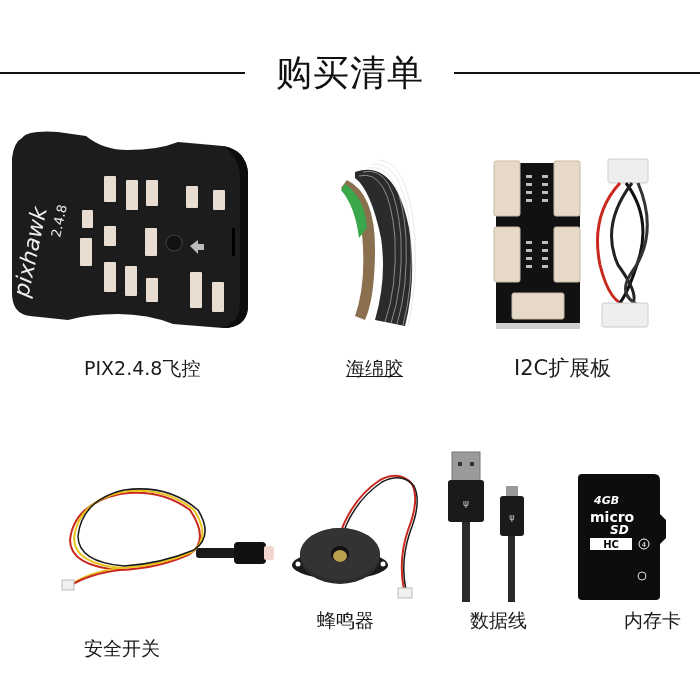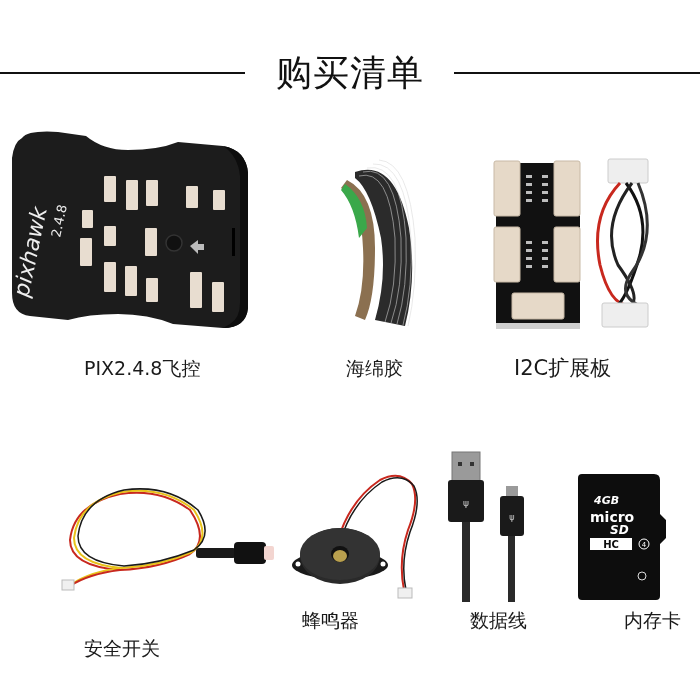--- a/index.html
+++ b/index.html
@@ -63,21 +63,21 @@
     <path d="M20 24 Q60 10 74 80 Q82 130 70 178 L40 172 Q52 130 46 90 Q36 42 20 30 Z" fill="#2b2b2b"></path>
     <g stroke="#d8d8d8" stroke-width="0.8" fill="none" opacity="0.7">
       <path d="M24 28 Q54 20 60 90 Q62 140 50 174"></path>
       <path d="M28 24 Q60 16 66 90 Q68 140 56 175"></path>
       <path d="M32 20 Q66 14 71 90 Q73 140 62 176"></path>
       <path d="M38 16 Q70 14 76 90 Q78 140 68 177"></path>
       <path d="M44 12 Q74 14 80 90 Q82 140 73 178"></path>
     </g>
   </svg>
 </div>
-<div class="label" style="left:346px; top:356px;">海绵胶</div>
+<div class="label" style="left:346px; top:356px;text-decoration:underline;">海绵胶</div>
 
 <div class="item" style="left:490px; top:155px; width:175px; height:180px;">
   <svg width="175" height="180" viewBox="0 0 175 180">
     <rect x="6" y="8" width="84" height="165" fill="#111"></rect>
     <rect x="6" y="168" width="84" height="6" fill="#cfcfcf"></rect>
     <g fill="#e6d9c8" stroke="#c8b9a6" stroke-width="1">
       <rect x="4" y="6" width="26" height="55" rx="2"></rect>
       <rect x="64" y="6" width="26" height="55" rx="2"></rect>
       <rect x="4" y="72" width="26" height="55" rx="2"></rect>
       <rect x="64" y="72" width="26" height="55" rx="2"></rect>
@@ -133,21 +133,21 @@
     <rect x="108" y="118" width="14" height="10" fill="#f0f0f0" stroke="#bbbbbb"></rect>
     <ellipse cx="50" cy="95" rx="48" ry="14" fill="#1a1a1a"></ellipse>
     <ellipse cx="50" cy="86" rx="40" ry="28" fill="#2a2a2a"></ellipse>
     <ellipse cx="50" cy="84" rx="40" ry="26" fill="#333"></ellipse>
     <ellipse cx="50" cy="84" rx="9" ry="8" fill="#111"></ellipse>
     <ellipse cx="50" cy="86" rx="7" ry="6" fill="#b9a04e"></ellipse>
     <circle cx="8" cy="94" r="2.5" fill="#fff"></circle>
     <circle cx="93" cy="94" r="2.5" fill="#fff"></circle>
   </svg>
 </div>
-<div class="label" style="left:302px; top:608px;">蜂鸣器</div>
+<div class="label" style="left:317px; top:608px;">蜂鸣器</div>
 
 <div class="item" style="left:440px; top:448px; width:100px; height:155px;">
   <svg width="100" height="155" viewBox="0 0 100 155">
     <rect x="12" y="4" width="28" height="30" fill="#9a9a9a" stroke="#777"></rect>
     <rect x="18" y="14" width="4" height="4" fill="#333"></rect>
       <rect x="30" y="14" width="4" height="4" fill="#333"></rect>
     <rect x="8" y="32" width="36" height="42" rx="3" fill="#1a1a1a"></rect>
     <rect x="22" y="74" width="8" height="80" fill="#2a2a2a"></rect>
     <rect x="66" y="38" width="12" height="10" fill="#9a9a9a"></rect>
     <rect x="60" y="48" width="24" height="40" rx="3" fill="#1a1a1a"></rect>

